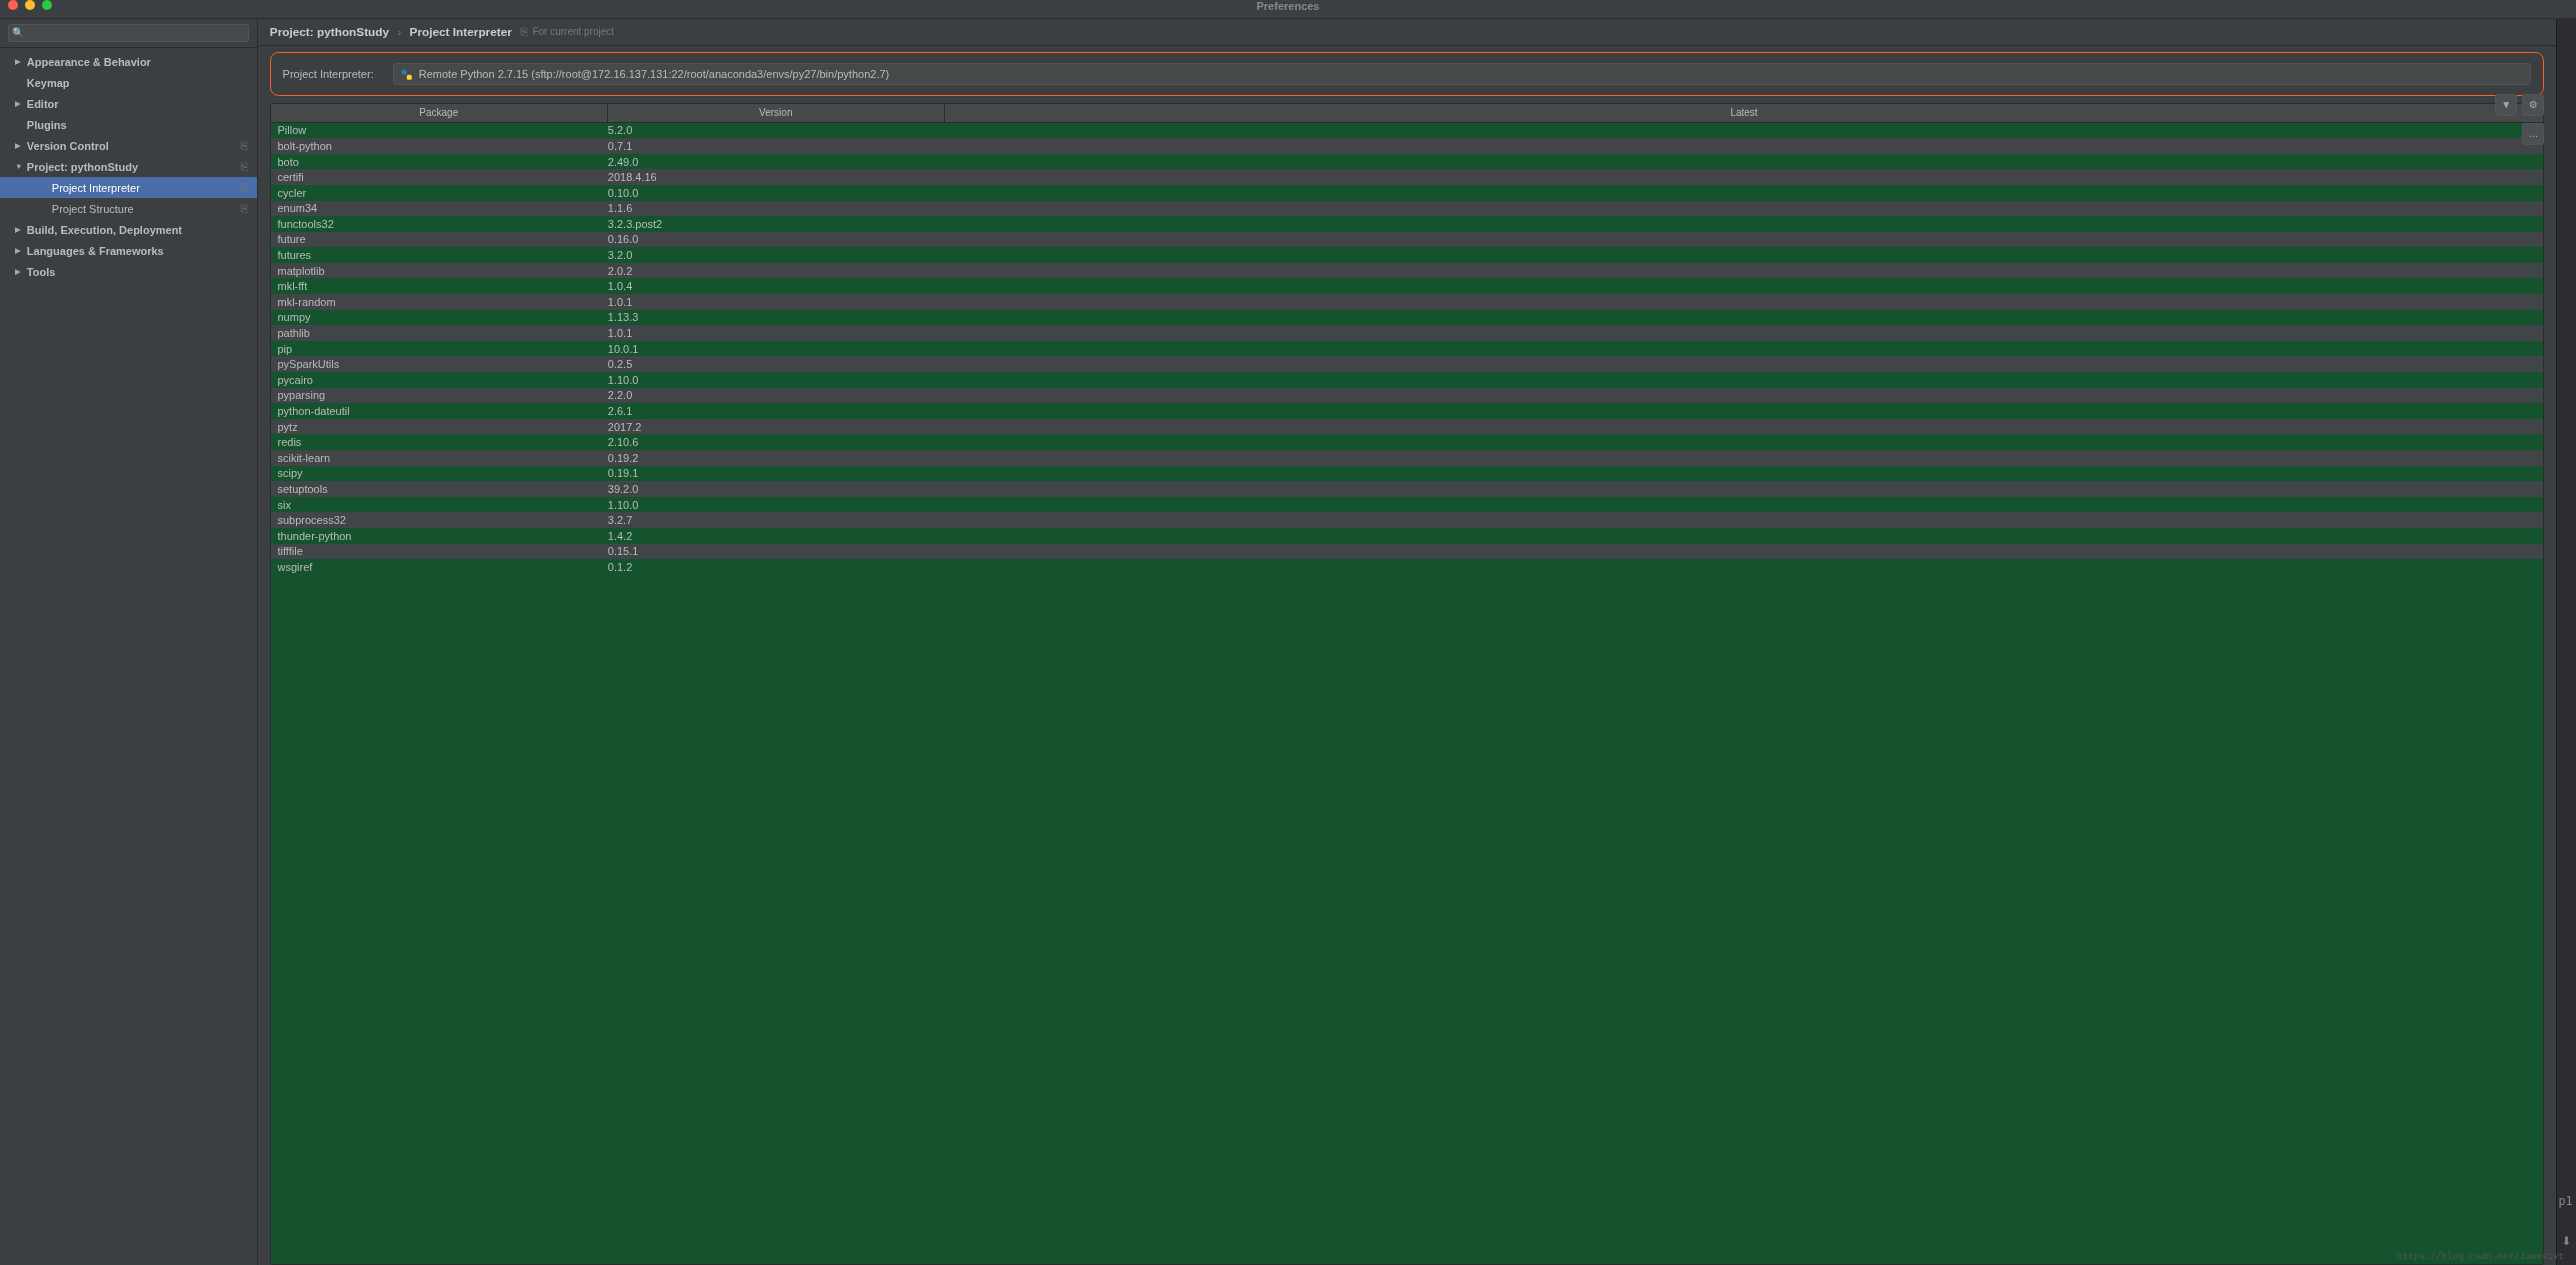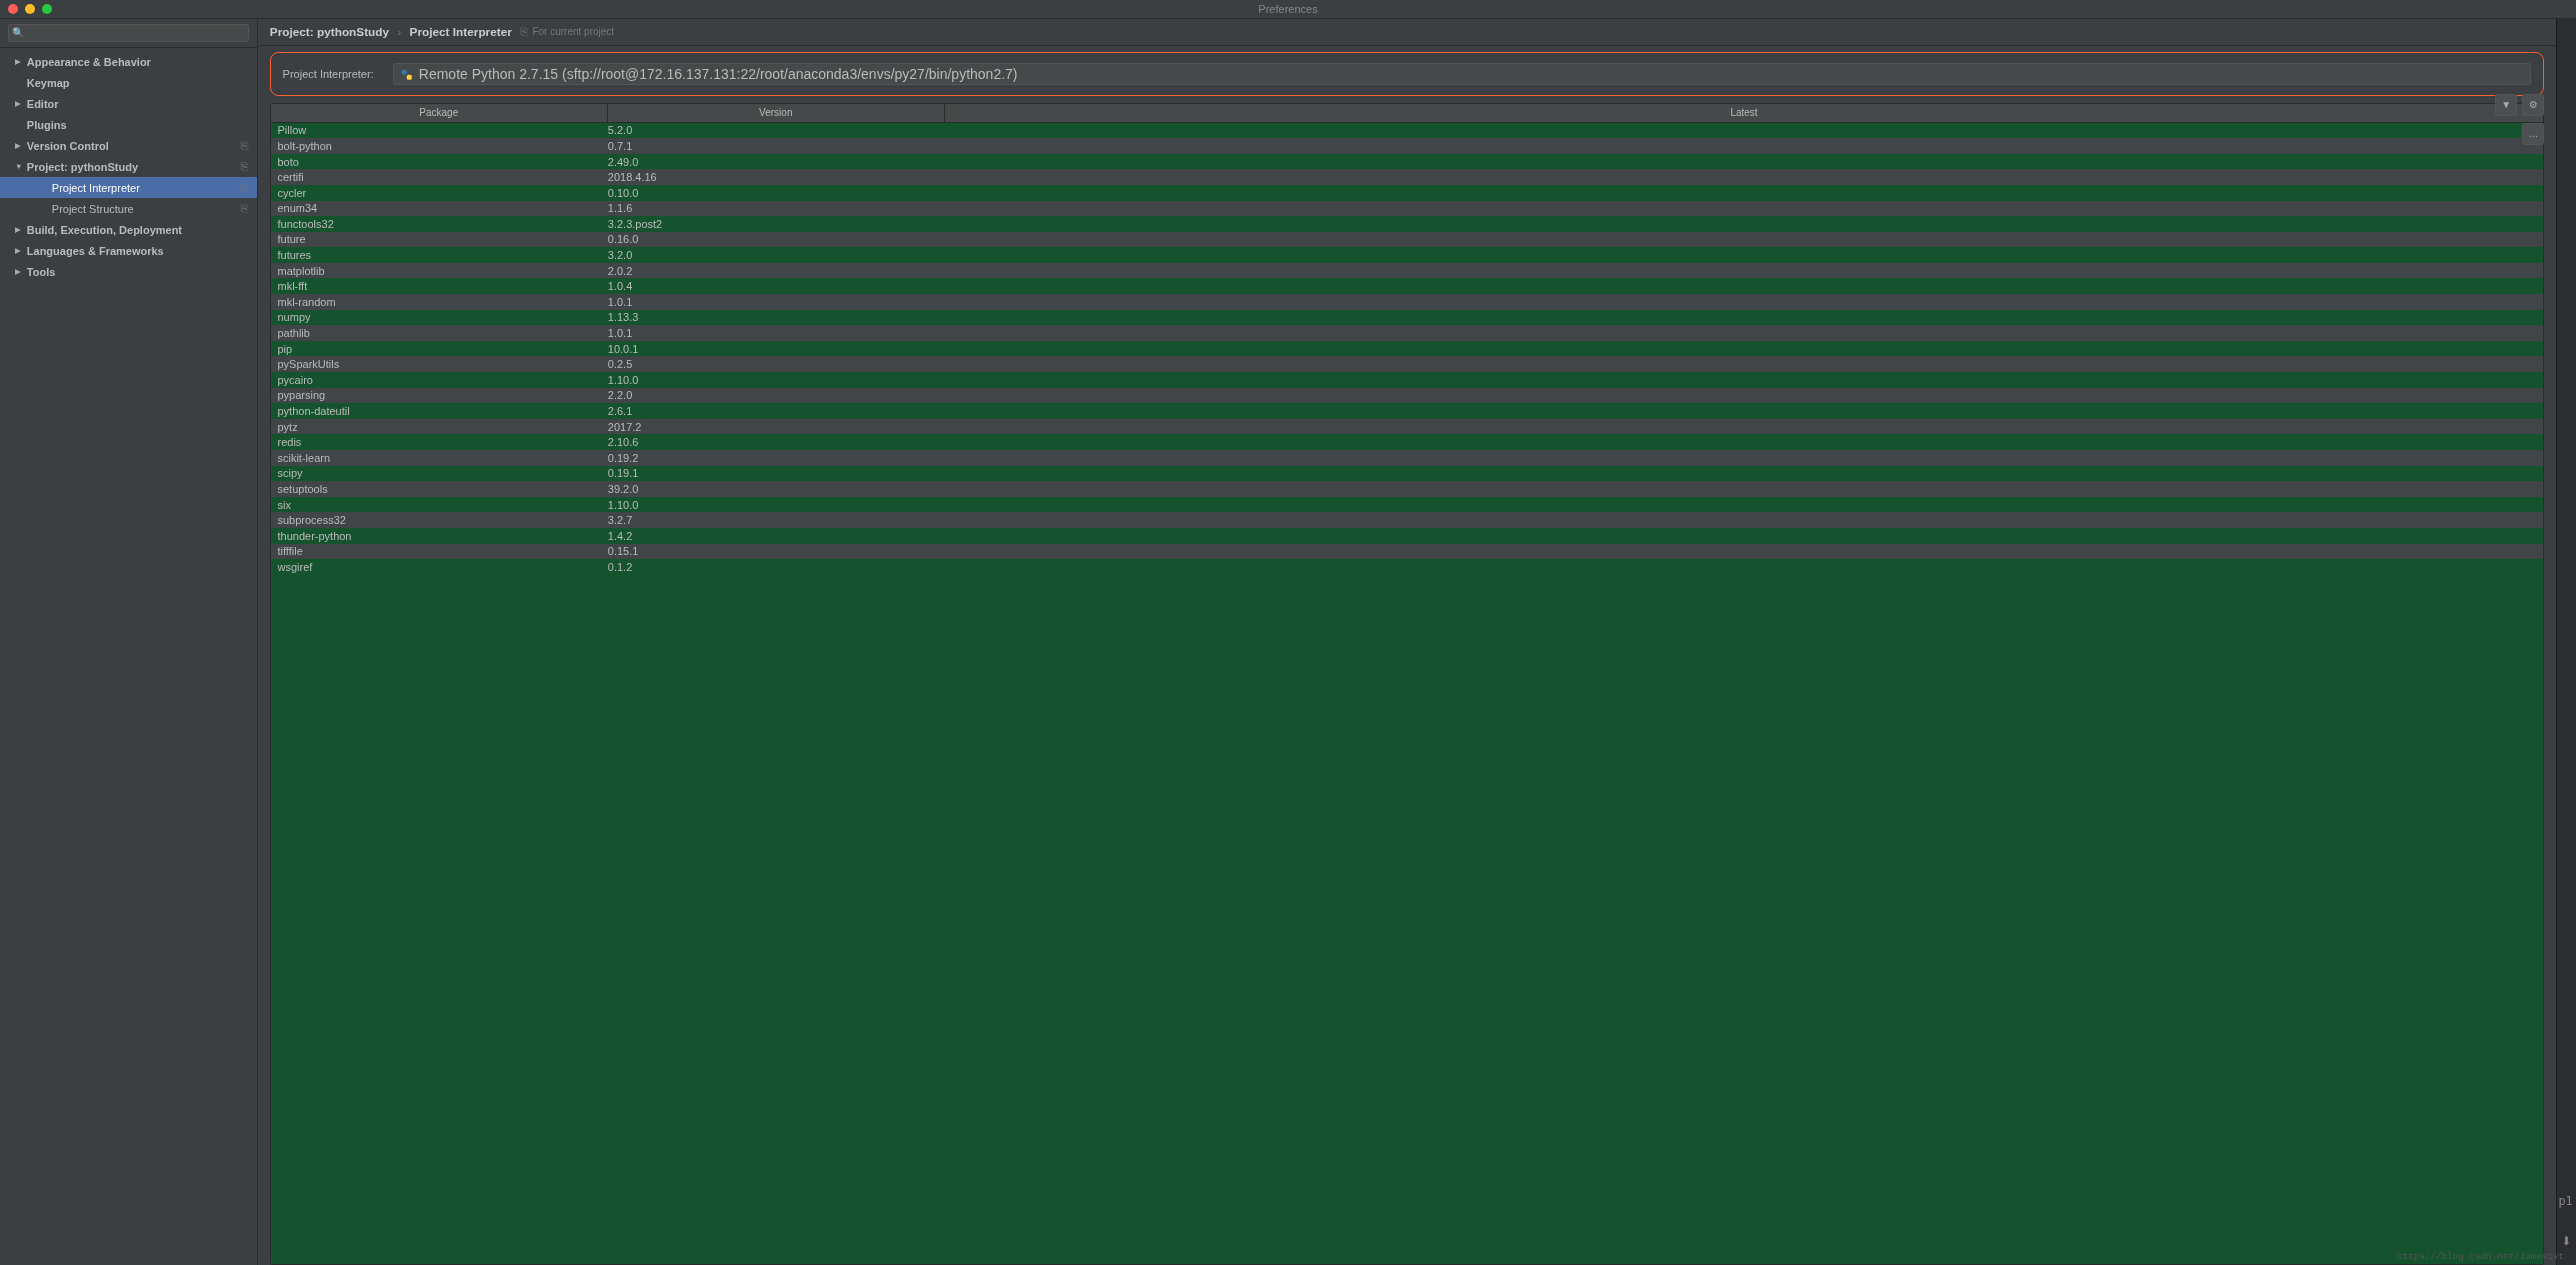--- a/index.html
+++ b/index.html
@@ -1,18 +1,18 @@
 <!DOCTYPE html>
 <html style="font-size:13.5px"><head>
 <meta charset="utf-8">
 <style>
 * { margin:0; padding:0; box-sizing:border-box; font-family:-apple-system,BlinkMacSystemFont,"Segoe UI",sans-serif; }
 body { background:#1e1f22; color:#bbb; font-size:11px; overflow:hidden; }
 .window { width:100vw; height:100vh; display:flex; flex-direction:column; background:#3c3f41; }
-.titlebar { height:18.5px; background:#3c3f41; display:flex; align-items:center; position:relative; border-bottom:0.8px solid #2b2b2b; }
+.titlebar { height:18.5px; background:#3c3f41; display:flex; align-items:flex-start; position:relative; border-bottom:0.8px solid #2b2b2b;font-weight:bold; }
 .traffic-lights { display:flex; gap:6.7px; padding-left:8.4px; align-items:center; }
 .tl { width:10px; height:10px; border-radius:50%; }
 .tl.red{background:#ff5f56;} .tl.yellow{background:#ffbd2e;} .tl.green{background:#27c93f;}
 .title-text { position:absolute; left:50%; transform:translateX(-50%); color:#888; font-size:11px; }
 .body-area { flex:1; display:flex; min-height:0; }
 .sidebar { width:258px; background:#3c3f41; border-right:0.8px solid #2b2b2b; display:flex; flex-direction:column; }
 .search-bar { padding:5px 8.4px; border-bottom:0.8px solid #2b2b2b; }
 .search-input { position:relative; }
 .search-input input{ width:100%; height:18.5px; background:#45494a; border:0.8px solid #555; border-radius:2.5px; padding:0 18.5px 0 18.5px; color:#bbb; font-size:10px; outline:none; }
 .search-icon { position:absolute; left:4.2px; top:3.4px; color:#888; font-size:10px; }
@@ -25,21 +25,21 @@
 .tree-item.child .label { font-weight:400; }
 .tree-item .tag { position:absolute; right:8.4px; color:#777; font-size:10px; }
 .main { flex:1; display:flex; flex-direction:column; background:#3c3f41; min-width:0; }
 .breadcrumb-bar { height:27px; display:flex; align-items:center; padding:0 11.8px; gap:8.4px; border-bottom:0.8px solid #2b2b2b; }
 .breadcrumb-bar .bc { color:#ccc; font-weight:600; font-size:11.8px; }
 .breadcrumb-bar .sep { color:#777; }
 .breadcrumb-bar .for-proj { color:#777; font-size:10px; display:flex; align-items:center; gap:4.2px; }
 .highlight-box { margin:6.7px 11.8px; border:1.7px solid #ff5f2e; border-radius:8.4px; padding:6.7px 0; }
 .form-row { display:flex; align-items:center; padding:3.4px 11.8px; gap:0; }
 .form-label { width:110px; color:#bbb; font-size:11px; }
-.form-field { flex:1; height:22px; background:#45494a; border:0.8px solid #555; border-radius:2.5px; display:flex; align-items:center; padding:0 6.7px; color:#bbb; font-size:14px; overflow:hidden; white-space:nowrap; }
+.form-field { flex:1; height:22px; background:#45494a; border:0.8px solid #555; border-radius:2.5px; display:flex; align-items:center; padding:0 6.7px; color:#bbb; font-size:11px; overflow:hidden; white-space:nowrap; }
 .py-icon { width:13.5px; height:13.5px; margin-right:5px; display:inline-flex; }
 .field-btn { width:22px; height:22px; background:#4c5052; border:0.8px solid #555; border-radius:2.5px; display:flex; align-items:center; justify-content:center; color:#aaa; cursor:pointer; font-size:10px; }
 .outside-controls { display:flex; gap:5px; padding:3.4px 11.8px 0 0; position:absolute; right:0; top:45px; }
 .table-wrap { margin:0 11.8px; border:0.8px solid #2b2b2b; border-radius:1.7px; overflow:hidden; flex:1; display:flex; flex-direction:column; }
 .thead { display:flex; background:#45494a; height:18.5px; border-bottom:0.8px solid #2b2b2b; }
 .th { display:flex; align-items:center; justify-content:center; color:#bbb; font-size:10px; font-weight:400; border-right:0.8px solid #2b2b2b; }
 .th:last-child{border-right:none;}
 .th.pkg{width:337px;} .th.ver{width:337px;} .th.lat{flex:1;text-align:right;}
 .tbody { flex:1; overflow:auto; background:#14532d; }
 .tr { display:flex; height:15.6px; align-items:center; font-size:11px; color:#bbb; }

